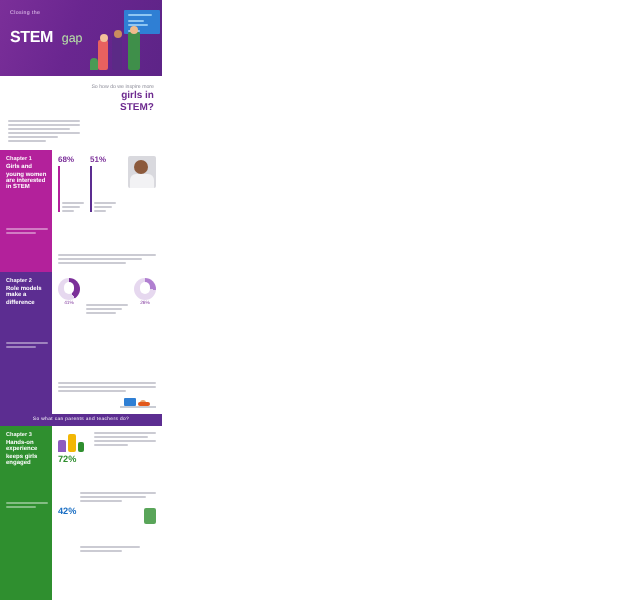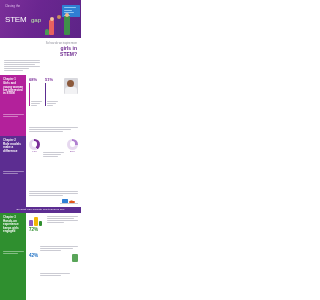--- a/index.html
+++ b/index.html
@@ -10,21 +10,21 @@
   .row{display:flex;}
   .txtline{background:#b9b9c4;height:1px;margin-bottom:1px;border-radius:.5px;opacity:.75;}
   .txtline.w1{width:100%}.txtline.w2{width:86%}.txtline.w3{width:70%}.txtline.w4{width:54%}
   .hidetxt{font-size:0;line-height:0;color:transparent;}
 
   
   .hero{position:relative;height:38px;background:#6d2a8f;overflow:hidden;}
   .hero-grad{position:absolute;inset:0;background:linear-gradient(110deg,#7b2f99 0%,#6a2690 45%,#5d2487 100%);}
   .hero-txt{position:absolute;left:5px;top:5px;width:40px;}
   .kicker{font-size:2.6px;color:#e7c9f2;letter-spacing:.2px;line-height:3px;}
-  .stem{font-size:8px;font-weight:normal;color:#ffffff;line-height:8px;letter-spacing:-.2px;}
+  .stem{font-size:8px;font-weight:bold;color:#ffffff;line-height:8px;letter-spacing:-.2px;}
   .gap{font-size:6.2px;color:#b9e6a8;font-weight:normal;}
   .hero-sub{margin-top:2px;}
   .hero-art{position:absolute;right:0;top:2px;width:36px;height:34px;}
   .screen{position:absolute;right:1px;top:3px;width:18px;height:12px;background:#2f7fd4;border-radius:.5px;}
   .screen i{position:absolute;background:#8fc6f2;height:1px;border-radius:.5px;display:block;}
   .fig{position:absolute;bottom:1px;border-radius:1px;}
   .f1{left:4px;width:5px;height:15px;background:#e8615f;}
   .f1 .hd{position:absolute;top:-3px;left:.5px;width:4px;height:4px;border-radius:50%;background:#f3c19a;}
   .f2{left:11px;width:5px;height:17px;background:#5b2a86;}
   .f2 .hd{position:absolute;top:-3px;left:.5px;width:4px;height:4px;border-radius:50%;background:#c98d5e;}

